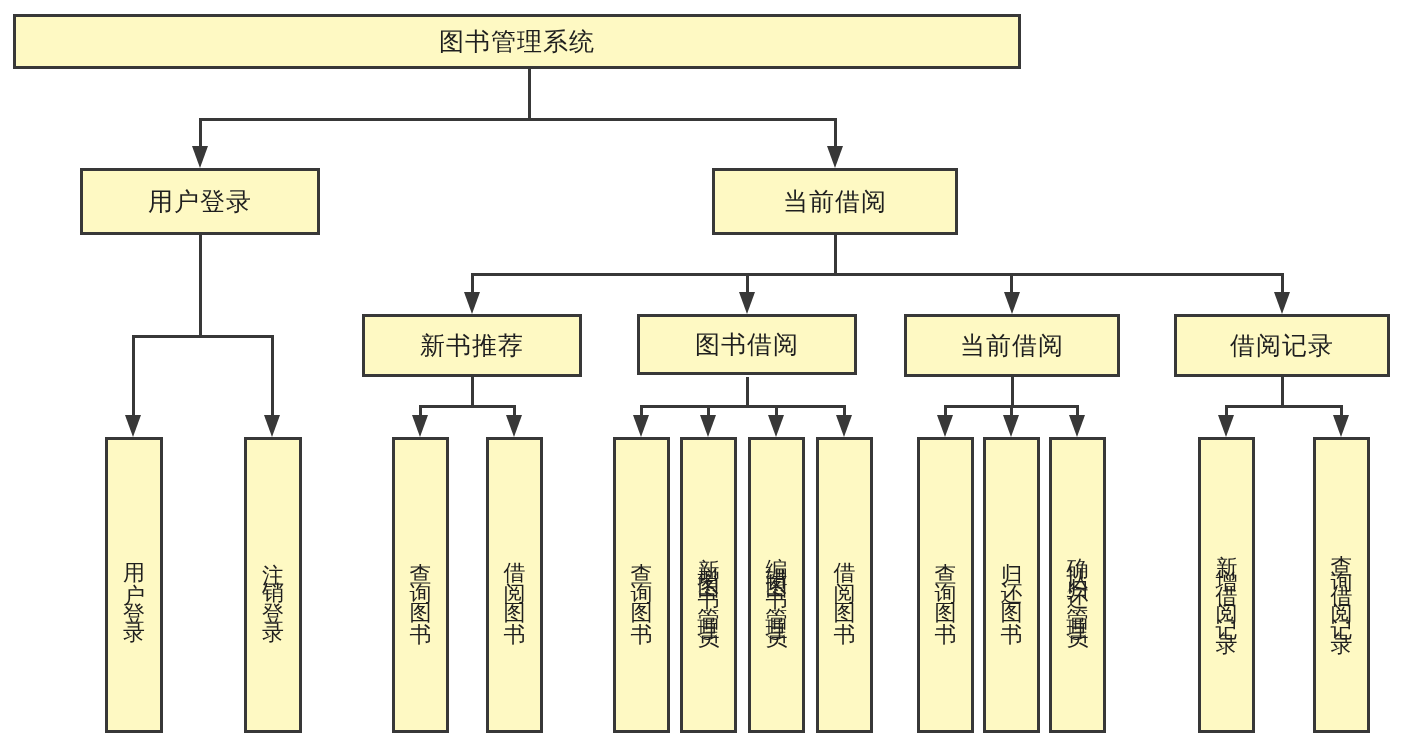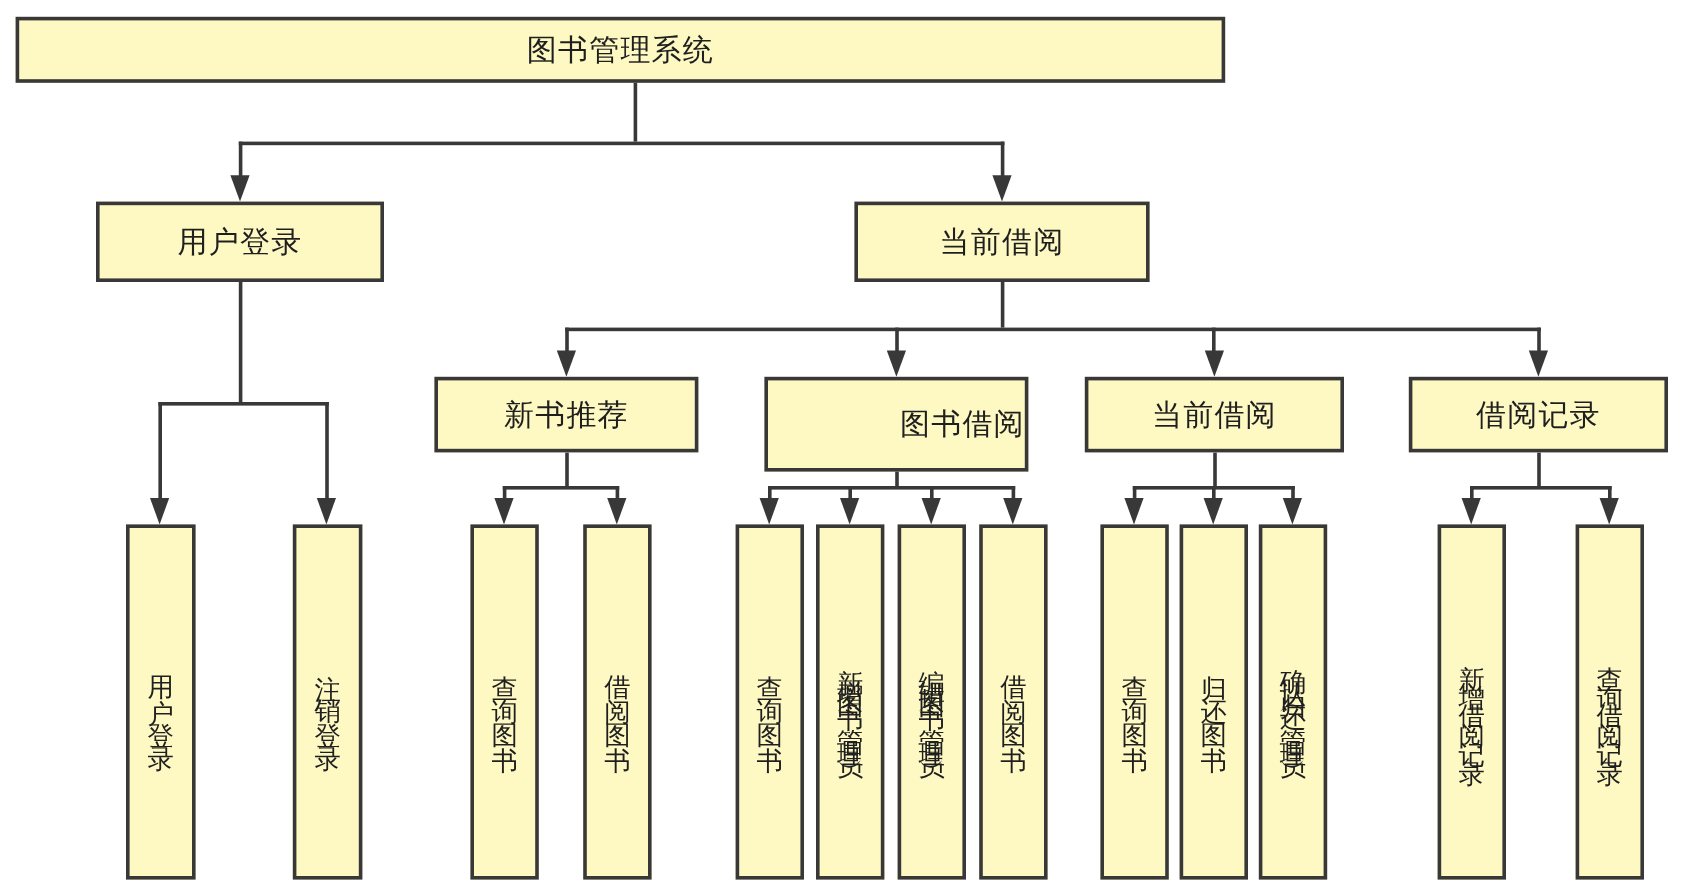--- a/index.html
+++ b/index.html
@@ -65,21 +65,21 @@
   <div class="node" style="left:80px; top:168px; width:240px; height:67px;">
     <span>用户登录</span>
   </div>
   <div class="node" style="left:712px; top:168px; width:246px; height:67px;">
     <span>当前借阅</span>
   </div>
 
   <div class="node" style="left:362px; top:314px; width:220px; height:63px;">
     <span>新书推荐</span>
   </div>
-  <div class="node" style="left:637px; top:314px; width:220px; height:79px;justify-content:flex-end;">
+  <div class="node" style="left:637px; top:314px; width:220px; height:61px;">
     <span>图书借阅</span>
   </div>
   <div class="node" style="left:1174px; top:314px; width:216px; height:63px;">
     <span>借阅记录</span>
   </div>
   <div class="node" style="left:904px; top:314px; width:216px; height:63px;">
     <span>当前借阅</span>
   </div>
 
   <div class="node vnode" style="left:105px; top:437px; width:58px; height:296px;">

